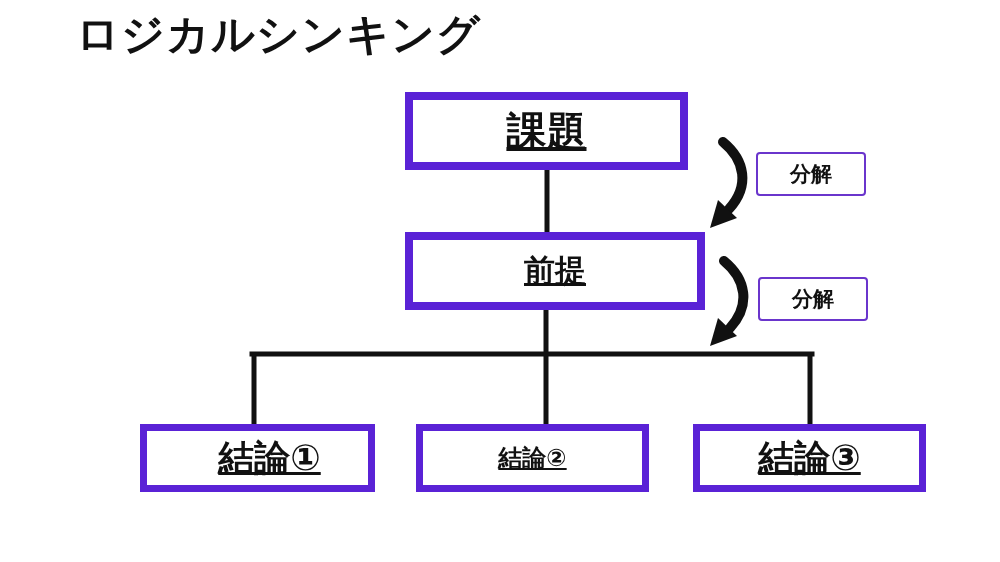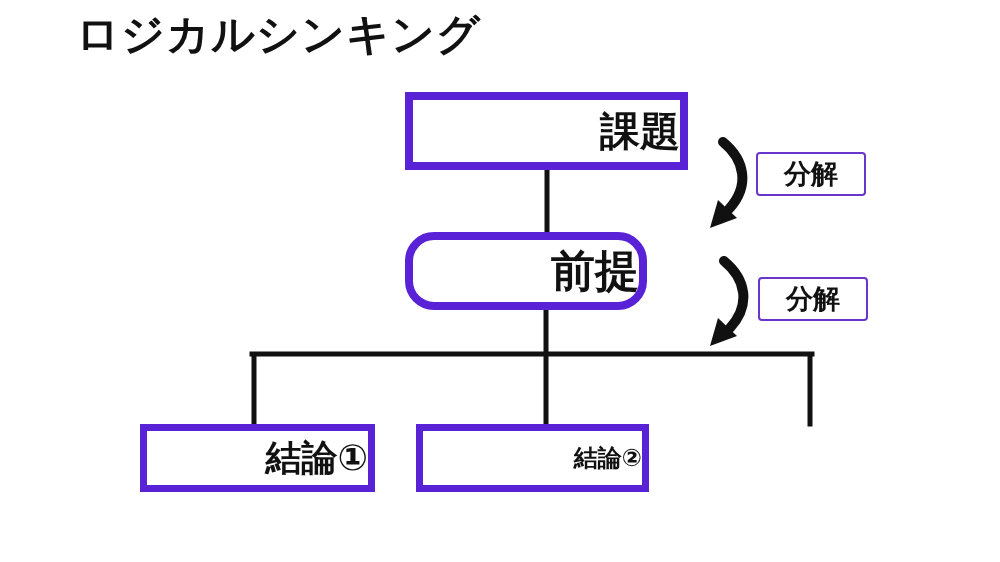--- a/index.html
+++ b/index.html
@@ -28,40 +28,41 @@
     position: absolute;
     left: 0; top: 0;
     width: 1000px; height: 562px;
   }
   .node {
     position: absolute;
     background: #ffffff;
     border: 8px solid #5a22d6;
     display: flex;
     align-items: center;
-    justify-content: flex-end;
+    justify-content: center;
     font-weight: 800;
     color: #111111;
+    text-decoration: underline;
   }
   .node-kadai  { left: 357px; top: 92px;  width: 283px; height: 78px; font-size: 40px; }
-  .node-zentei { left: 357px; top: 232px; width: 242px; height: 78px; font-size: 44px; border-radius: 29px; }
+  .node-zentei { left: 357px; top: 232px; width: 300px; height: 78px; font-size: 31px; }
   .node-c1 { left: 92px;  top: 424px; width: 235px; height: 68px; border-width: 7px; font-size: 36px; padding-left: 24px; }
   .node-c2 { left: 368px; top: 424px; width: 233px; height: 68px; border-width: 7px; font-size: 24px; }
   .node-c3 { left: 645px; top: 424px; width: 233px; height: 68px; border-width: 7px; font-size: 36px; }
   .tag {
     position: absolute;
     width: 110px;
     height: 44px;
     background: #ffffff;
     border: 2px solid #6a35cc;
     border-radius: 4px;
     display: flex;
     align-items: center;
     justify-content: center;
-    font-size: 27px;
+    font-size: 21px;
     font-weight: 800;
     color: #111111;
   }
   .tag-1 { left: 708px; top: 152px; }
   .tag-2 { left: 710px; top: 277px; }
 </style>
 </head>
 <body>
 
 <div class="stage">
@@ -97,20 +98,23 @@
   </div>
 
   <div class="node node-c1">
     <span>結論①</span>
   </div>
 
   <div class="node node-c2">
     <span>結論②</span>
   </div>
 
+  <div class="node node-c3">
+    <span>結論③</span>
+  </div>
 
   <div class="tag tag-1">
     <span>分解</span>
   </div>
 
   <div class="tag tag-2">
     <span>分解</span>
   </div>
 
 </div>

